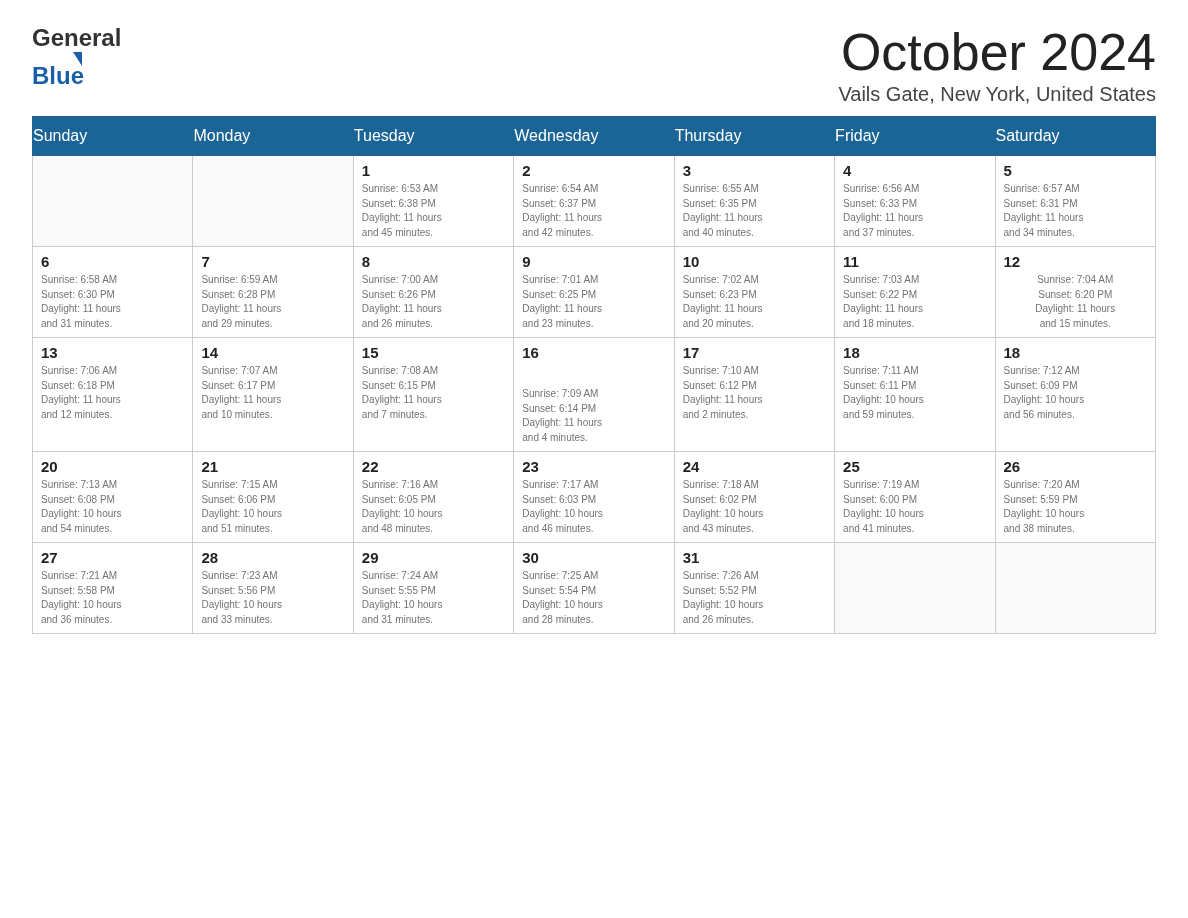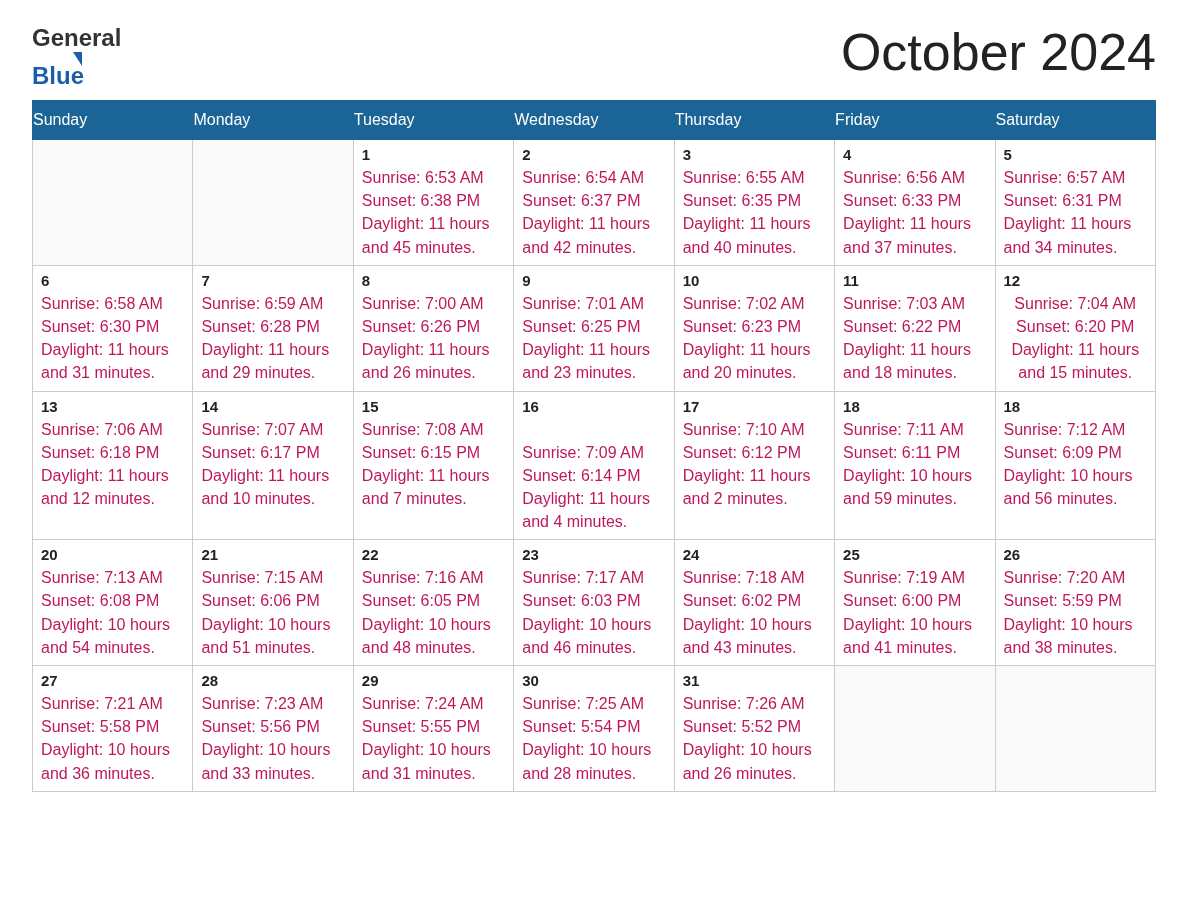--- a/index.html
+++ b/index.html
@@ -68,22 +68,22 @@
       font-size: 13px;
       color: #333;
     }
     .day-number {
       font-size: 15px;
       font-weight: bold;
       color: #222;
       margin-bottom: 3px;
     }
     .day-info {
-      font-size: 16px;
-      color: #be185d;
+      font-size: 10px;
+      color: #737373;
       line-height: 1.45;
     }
     .empty-cell {
       background: #f9f9f9;
     }
     .logo-row {
       display: flex;
       align-items: center;
       flex-direction: column;
     }
@@ -111,20 +111,21 @@
     <div class="logo-row">
       <span class="logo-general">General</span>
       <span class="logo-triangle"></span>
     </div>
     <div class="logo-blue-row">
       <span class="logo-blue-text">Blue</span>
     </div>
   </div>
   <div class="title-area">
     <div class="month-title">October 2024</div>
+    <div class="location">Vails Gate, New York, United States</div>
   </div>
 </div>
 
 <table class="calendar">
   <thead>
     <tr>
     <th>Sunday</th>
         <th>Monday</th>
         <th>Tuesday</th>
         <th>Wednesday</th>

